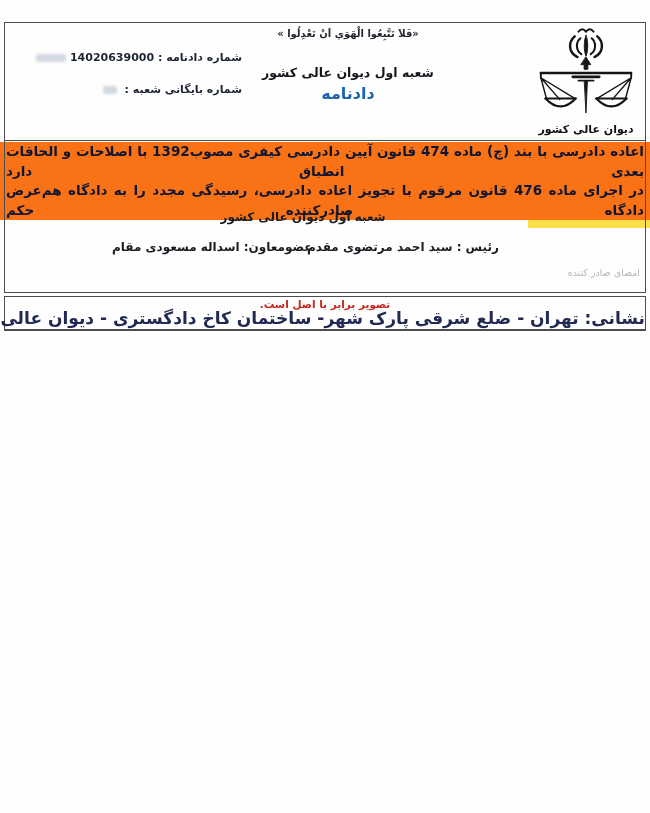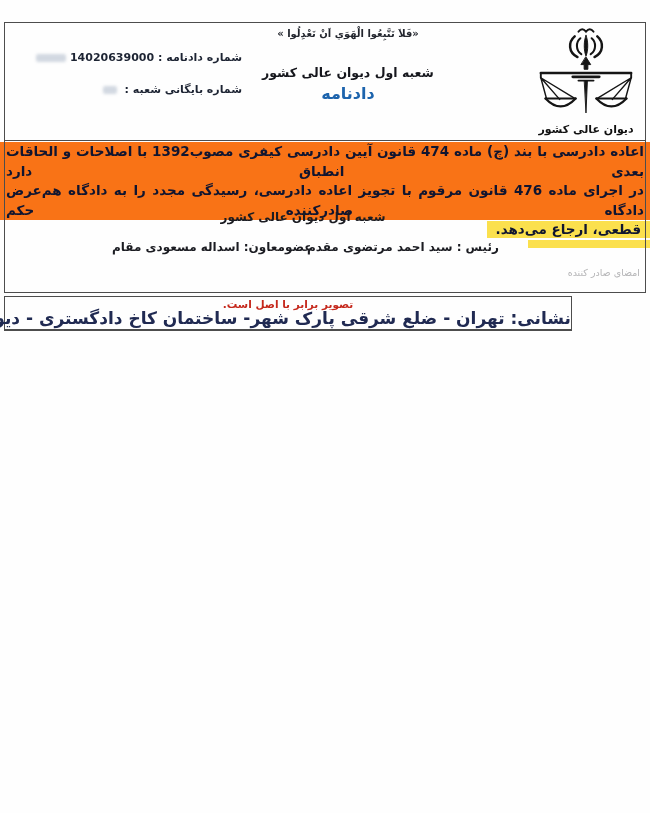--- a/index.html
+++ b/index.html
@@ -52,21 +52,21 @@
   
   .body-branch{
     position:absolute;left:4px;top:210px;width:642px;text-align:center;direction:rtl;
     font-size:12px;font-weight:bold;color:#1b1c22;transform:translateX(-22px);z-index:2;
   }
   .sig-president{position:absolute;left:307px;top:240px;direction:rtl;font-size:12px;font-weight:bold;color:#1b1c22;white-space:nowrap;z-index:2;}
   .sig-deputy{position:absolute;left:112px;top:240px;direction:rtl;font-size:12px;font-weight:bold;color:#1b1c22;white-space:nowrap;z-index:2;}
   .sig-note{position:absolute;right:10px;top:267px;direction:rtl;font-size:9.5px;color:#b4b4b6;z-index:2;}
   
   .footer-box{
-    position:absolute;left:4px;top:296px;width:568px;height:35px;
+    position:absolute;left:4px;top:296px;width:642px;height:35px;
     border:1.6px solid #4d4d4d;border-bottom-width:2.4px;text-align:center;direction:rtl;z-index:2;
     padding-top:1px;
   }
   .footer-certify{font-size:10.5px;font-weight:bold;color:#c5281c;line-height:13px;}
   .footer-address{font-size:17px;font-weight:bold;color:#202a52;line-height:15px;white-space:nowrap;}
 </style>
 </head>
 <body>
 
 <div class="page">
@@ -124,21 +124,20 @@
     </div>
     <div class="info-row gap">
       <span>شماره بایگانی شعبه :</span>
       <span class="redact small"></span>
     </div>
   </div>
 
   <div class="verdict">
     <div class="v-line">اعاده دادرسی با بند (چ) ماده 474 قانون آیین دادرسی کیفری مصوب1392 با اصلاحات و الحاقات بعدی انطباق دارد</div>
     <div class="v-line">در اجرای ماده 476 قانون مرقوم با تجویز اعاده دادرسی، رسیدگی مجدد را به دادگاه هم‌عرض دادگاه صادرکننده حکم</div>
-    <div class="v-line v-line-last"><span class="hl">قطعی، ارجاع می‌دهد.</span></div>
     <div class="v-tail"></div>
   </div>
 
   <div class="body-branch">شعبه اول دیوان عالی کشور</div>
 
   <div class="sig-president">
     <span>رئیس :</span>
     <span>سید احمد مرتضوی مقدم</span>
   </div>
   <div class="sig-deputy">

